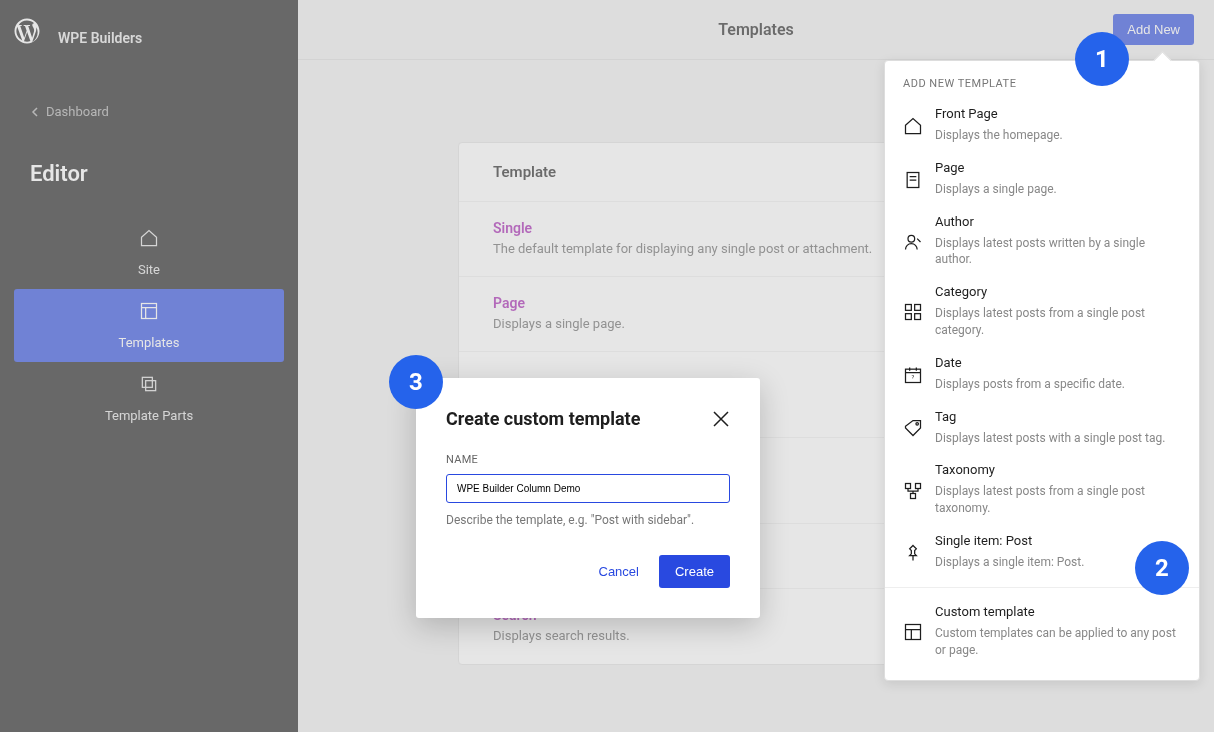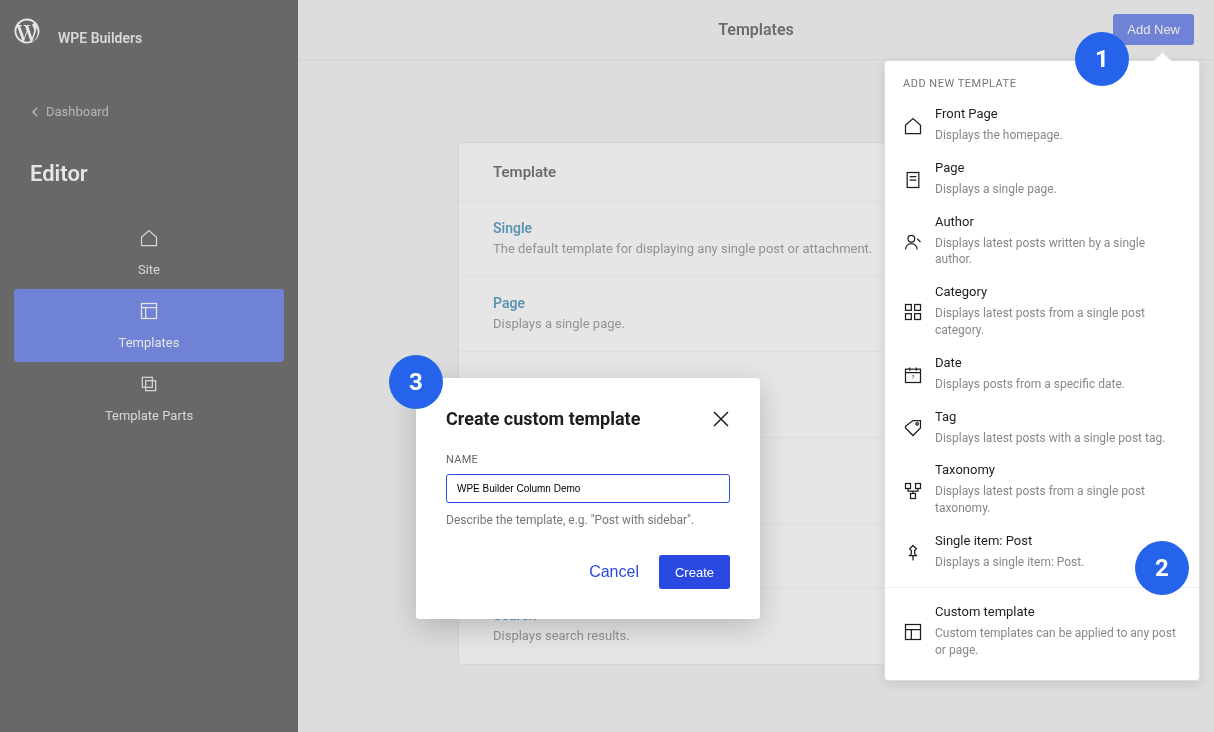--- a/index.html
+++ b/index.html
@@ -24,21 +24,21 @@
   .main-header { display: flex; align-items: center; justify-content: center; height: 60px; position: relative; border-bottom: 1px solid #ddd; }
   .main-title { font-size: 16px; font-weight: 600; }
   .add-new-btn { position: absolute; right: 20px; top: 14px; background: #2949e0; color: #fff; padding: 8px 14px; border: none; border-radius: 3px; font-size: 13px; font-weight: 500; cursor: pointer; }
   
   .template-table { margin: 82px auto 0; width: 596px; background: #fff; border: 1px solid #e0e0e0; border-radius: 4px; }
   .table-header { display: flex; padding: 20px 34px; font-weight: 600; font-size: 15px; }
   .col-template { flex: 1; }
   .col-added { width: 110px; text-align: left; }
   .template-row { display: flex; align-items: center; padding: 18px 34px; border-top: 1px solid #eee; }
   .template-info { flex: 1; }
-  .template-name { color: #0369a1; font-weight: 600; font-size: 14px; margin-bottom: 4px; }
+  .template-name { color: #a21caf; font-weight: 600; font-size: 14px; margin-bottom: 4px; }
   .template-desc { color: #666; font-size: 13px; line-height: 1.4; }
   .added-by { display: flex; align-items: center; gap: 8px; width: 110px; }
   .theme-icon { width: 28px; height: 28px; border-radius: 50%; background: #1a1a1a; display: flex; align-items: center; justify-content: center; }
   .theme-icon svg { width: 16px; height: 16px; fill: #fff; }
   .theme-name { font-size: 13px; }
   
   
   .overlay { position: absolute; inset: 0; background: rgba(200,200,200,0.45); }
   
   
@@ -55,21 +55,21 @@
   
   
   .modal { position: absolute; left: 416px; top: 378px; width: 344px; background: #fff; box-shadow: 0 8px 30px rgba(0,0,0,0.2); border-radius: 3px; padding: 30px; }
   .modal-header { display: flex; justify-content: space-between; align-items: center; margin-bottom: 24px; }
   .modal-title { font-size: 18px; font-weight: 700; }
   .modal-close { width: 18px; height: 18px; cursor: pointer; }
   .modal-label { font-size: 11px; color: #666; text-transform: uppercase; letter-spacing: 0.3px; margin-bottom: 8px; }
   .modal-input { width: 100%; padding: 8px 10px; border: 1.5px solid #2949e0; border-radius: 3px; font-size: 10px; outline: none; }
   .modal-hint { font-size: 12px; color: #777; margin-top: 10px; }
   .modal-actions { display: flex; justify-content: flex-end; gap: 10px; margin-top: 28px; }
-  .btn-cancel { background: none; border: none; color: #2949e0; font-size: 16px; padding: 8px 10px; cursor: pointer; }
+  .btn-cancel { background: none; border: none; color: #2949e0; font-size: 13px; padding: 8px 10px; cursor: pointer; }
   .btn-create { background: #2949e0; color: #fff; border: none; padding: 9px 16px; border-radius: 3px; font-size: 13px; cursor: pointer; }
   
   
   .badge { position: absolute; width: 54px; height: 54px; border-radius: 50%; background: #2563eb; color: #fff; display: flex; align-items: center; justify-content: center; font-size: 24px; font-weight: 700; z-index: 100; }
 </style>
 </head>
 <body>
 
 <div class="sidebar">
   <div class="sidebar-header">

